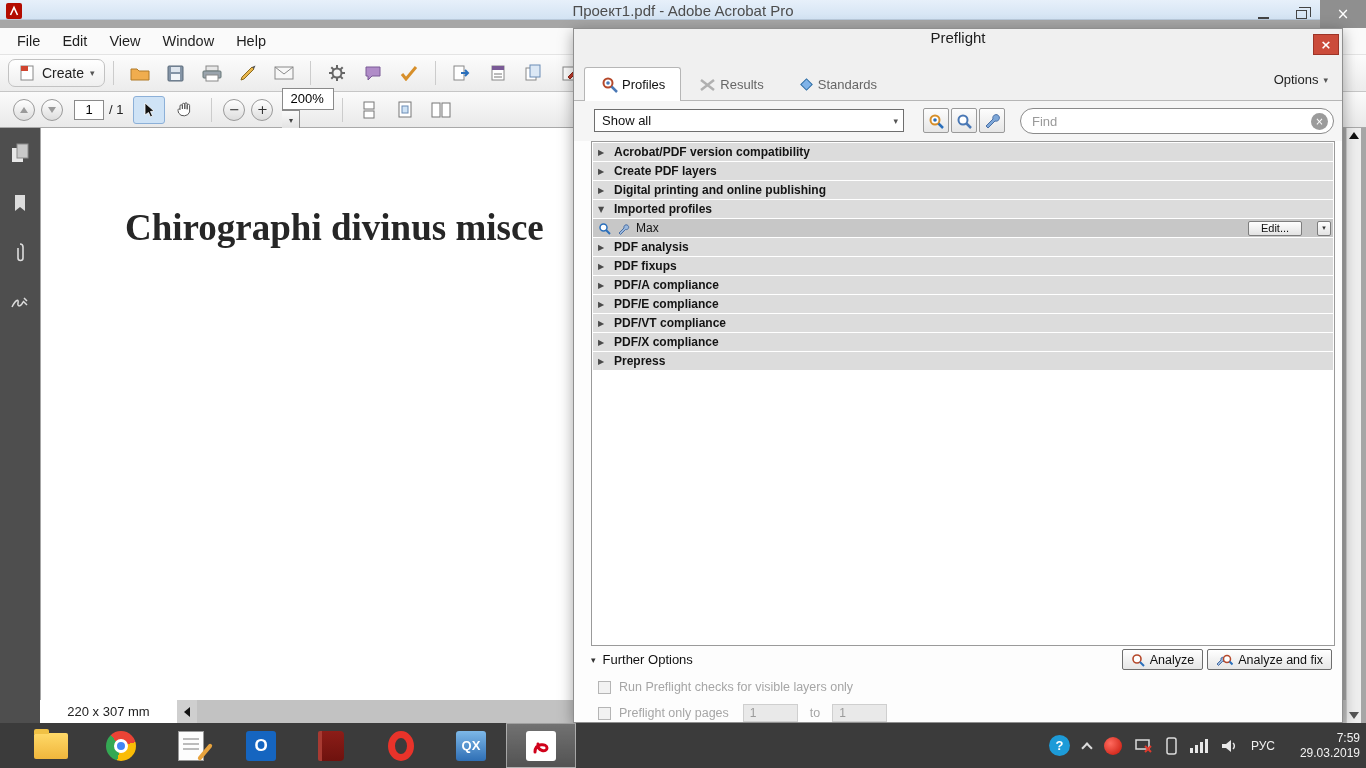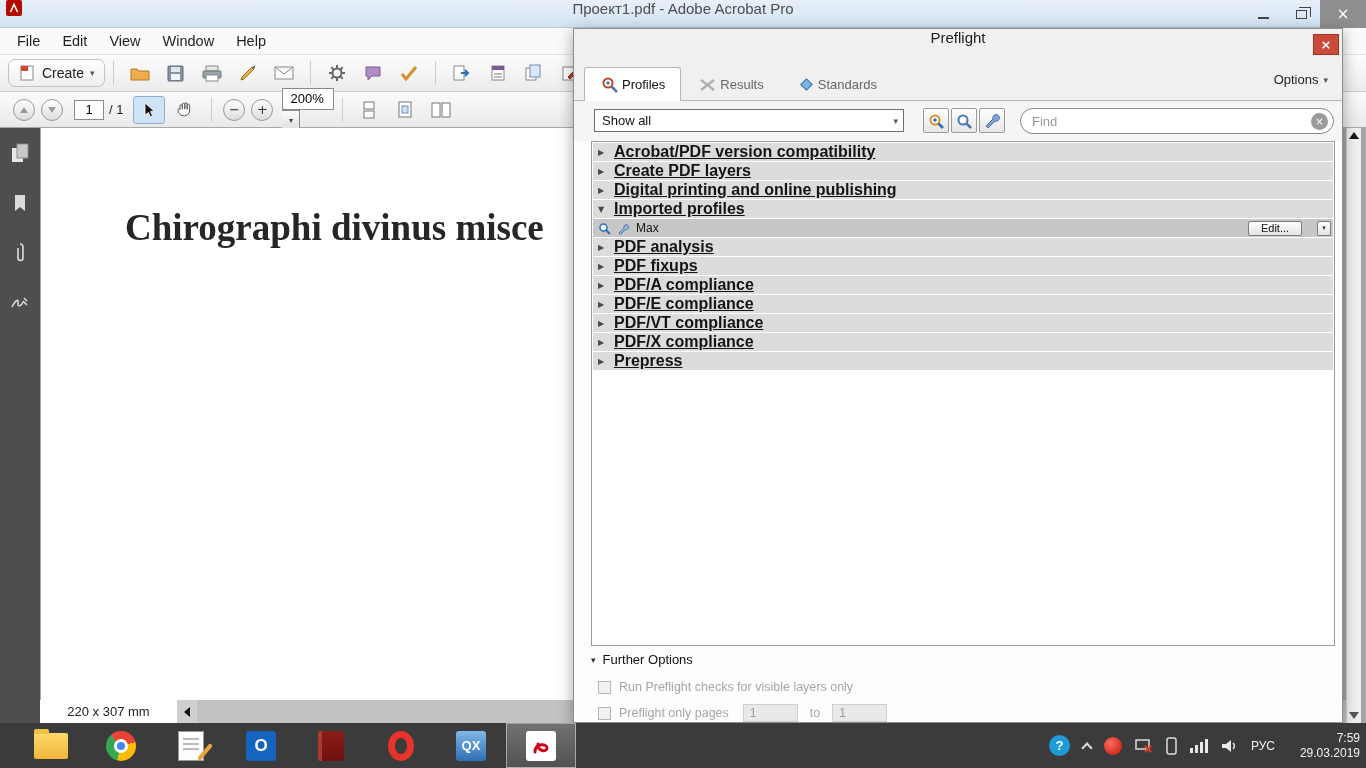--- a/index.html
+++ b/index.html
@@ -1,23 +1,23 @@
 <!DOCTYPE html>
 <html><head>
 <meta charset="utf-8">
 <style>
   * { margin:0; padding:0; box-sizing:border-box; }
   html,body { width:1366px; height:768px; overflow:hidden; }
   body { font-family:"Liberation Sans", sans-serif; background:#a6a6a6; position:relative; }
   .glyph { font-family:"DejaVu Sans", sans-serif; }
 
   
-  .titlebar { position:absolute; left:0; top:0; width:1366px; height:28px;
+  .titlebar { position:absolute; left:0; top:0; width:1366px; height:20px;
     background:linear-gradient(#e7f0fa,#d3e3f3); border-bottom:1px solid #b9c9da;
-    display:flex; align-items:flex-start; }
+    display:flex; align-items:flex-end; }
   .app-icon { margin-left:6px; display:flex; }
   .tb-title { position:absolute; left:0; right:0; text-align:center; font-size:15px; color:#4d4d4d; }
   .win-btns { position:absolute; right:0; top:0; height:28px; display:flex; }
   .win-btn { width:38px; height:28px; display:flex; align-items:center; justify-content:center; color:#333; }
   .min-glyph { width:11px; height:2px; background:#444; margin-top:8px; }
   .max-glyph { width:11px; height:9px; border:1.5px solid #444; position:relative; }
   .max-glyph::after { content:""; position:absolute; left:2px; top:-4px; width:11px; height:9px; border:1.5px solid #444; border-bottom:none; border-left:none; }
   .win-close { width:46px; background:#8f8f8f; color:#fff; font-size:15px; }
 
   
@@ -97,21 +97,21 @@
   .pf-find { position:absolute; left:446px; top:7px; width:314px; height:26px; background:#fff;
     border:1px solid #8a8a8a; border-radius:13px; display:flex; align-items:center; padding:0 5px 0 11px; }
   .pf-find input { flex:1; border:none; outline:none; font-size:13px; color:#6d28d9; background:transparent; }
   .pf-find input::placeholder { color:#9a9a9a; }
   .pf-clear { width:17px; height:17px; border-radius:50%; background:#9b9b9b; color:#fff; font-size:10px;
     display:flex; align-items:center; justify-content:center; }
   .pf-list { position:absolute; left:17px; top:112px; width:744px; height:505px; background:#fff;
     border:1px solid #9a9a9a; overflow:hidden; }
   .pf-row { height:18px; margin:1px 1px 0 1px; background:#dcdcdc; display:flex; align-items:center; padding-left:5px; gap:6px; }
   .pf-row .tri { font-size:8px; color:#4a4a4a; width:10px; }
-  .pf-row .lbl { font-weight:bold; font-size:16px; color:#141414;text-decoration:underline; }
+  .pf-row .lbl { font-weight:bold; font-size:12px; color:#141414; }
   .pf-row.selected { background:#c7c7c7; }
   .sel-lbl { font-size:12px; color:#141414; }
   .mini-icon { display:flex; }
   .edit-btn { margin-left:auto; width:54px; height:15px; font-size:11px; color:#111;
     background:linear-gradient(#fefefe,#e3e3e3); border:1px solid #7d7d7d; border-radius:2px;
     display:flex; align-items:center; justify-content:center; margin-right:9px; }
   .edit-caret { width:14px; height:15px; border:1px solid #7d7d7d; border-radius:2px;
     background:linear-gradient(#fefefe,#e3e3e3); font-size:7px; color:#333;
     display:flex; align-items:center; justify-content:center; margin-right:2px; }
   .pf-further { position:absolute; left:17px; top:623px; display:flex; align-items:center; gap:7px; font-size:13px; color:#111; }
@@ -499,20 +499,37 @@
       <span class="tri glyph">▶</span>
       <span class="lbl">Prepress</span>
     </div>
   </div>
 
   <div class="pf-further">
     <span class="tri glyph">▾</span>
     <span>Further Options</span>
   </div>
 
+  <div class="pf-analyze-row">
+    <div class="pf-btn">
+      <svg width="14" height="14">
+          <circle cx="6" cy="6" r="4" fill="#fff" stroke="#b5482a" stroke-width="1.6"></circle>
+          <line x1="9" y1="9" x2="13" y2="13" stroke="#2a6fbb" stroke-width="2"></line>
+        </svg>
+      <span>Analyze</span>
+    </div>
+    <div class="pf-btn">
+      <svg width="17" height="14">
+          <path d="M1 11 l4 -4 a2.2 2.2 0 1 1 1.5 1.5 l-4 4 z" fill="#9ab8dd" stroke="#4a6fa5"></path>
+          <circle cx="11" cy="6" r="3.5" fill="#fff" stroke="#b5482a" stroke-width="1.5"></circle>
+          <line x1="13.5" y1="8.5" x2="16.5" y2="11.5" stroke="#2a6fbb" stroke-width="2"></line>
+        </svg>
+      <span>Analyze and fix</span>
+    </div>
+  </div>
 
   <div class="pf-check-row cr1">
     <div class="cb"></div>
     <span>Run Preflight checks for visible layers only</span>
   </div>
   <div class="pf-check-row cr2">
     <div class="cb"></div>
     <span>Preflight only pages</span>
     <input class="pg-input" value="1" style="">
     <span class="to-lbl">to</span>

